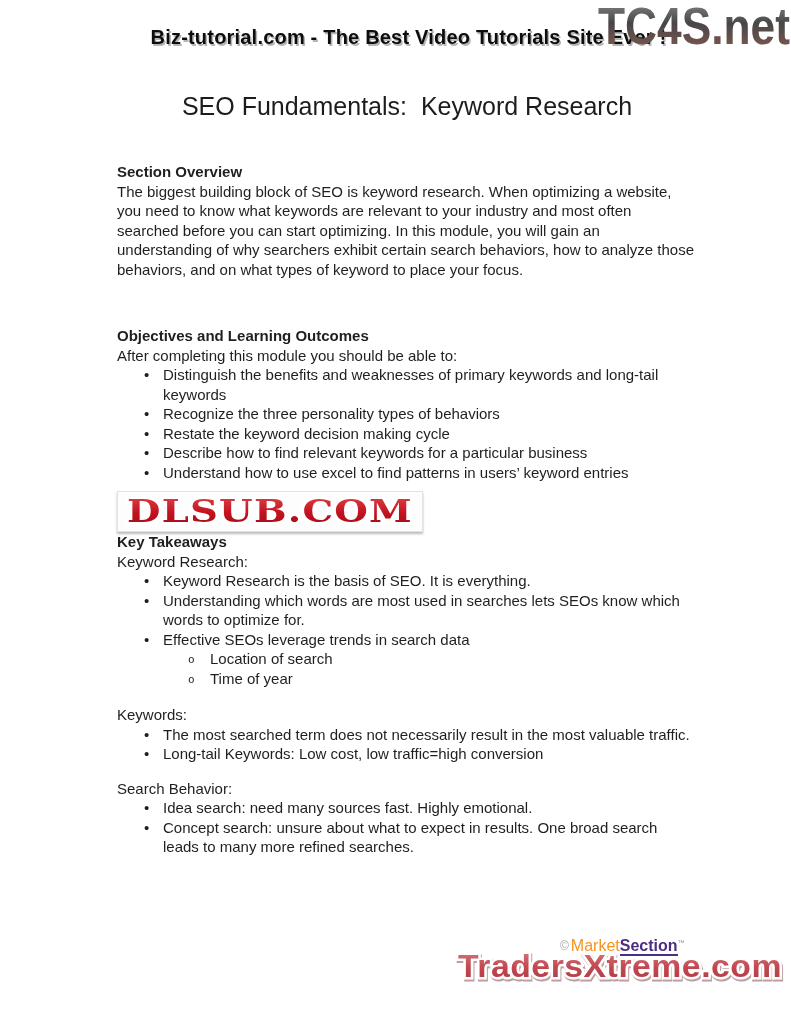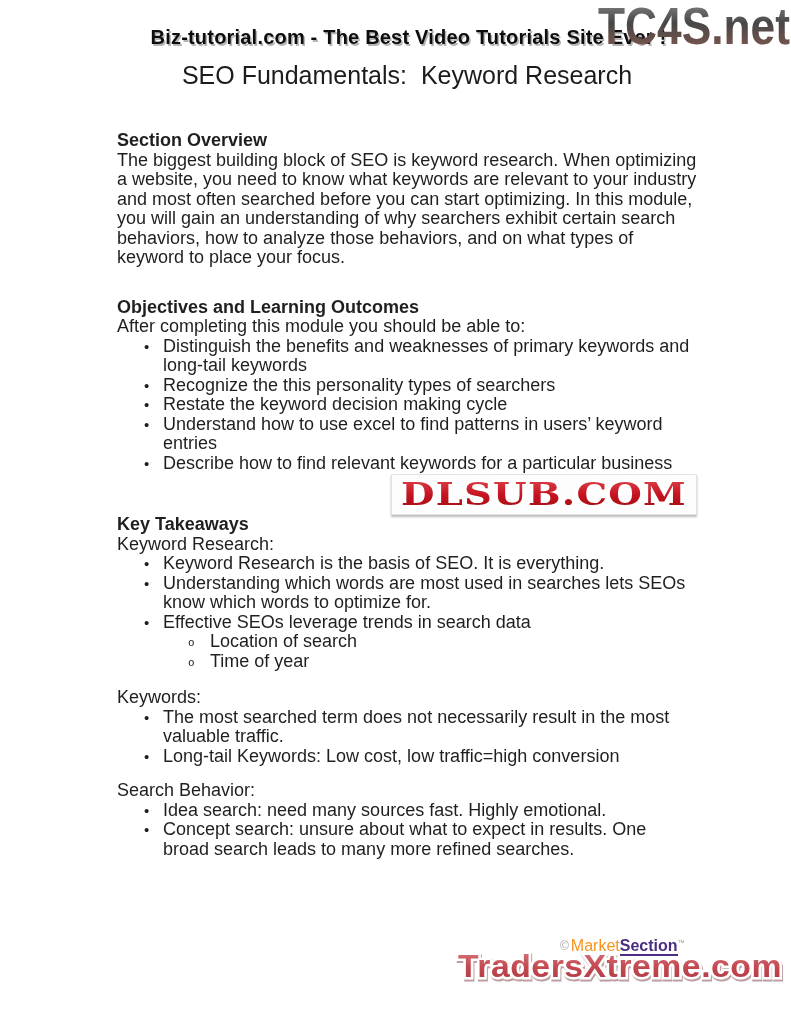--- a/index.html
+++ b/index.html
@@ -37,42 +37,42 @@
     z-index: 2;
   }
 
   
   .content {
     position: absolute;
     left: 117px; top: 0;
     width: 580px;
   }
   .title {
-    margin-top: 60px;
+    margin-top: 91px;
     font-size: 25px;
     line-height: 30px;
     text-align: center;
     white-space: pre-wrap;
     color: #1c1c1c;
   }
   .subtitle {
     margin-top: 4px;
     font-size: 17px;
     line-height: 20px;
     text-align: center;
     color: #1c1c1c;
   }
   .body, .h-bold, li {
-    font-size: 18px;
+    font-size: 15px;
     line-height: 19.5px;
   }
   .h-bold { font-weight: 700; }
   p { margin: 0; }
   .sec-overview-h { margin-top: 41px; }
-  .obj-h { margin-top: 30px; }
+  .obj-h { margin-top: 47px; }
   .kw-h { margin-top: 17px; }
   .sb-h { margin-top: 15px; }
 
   ul.b {
     list-style: none;
     margin: 0;
     padding-left: 46px;
   }
   ul.b > li { position: relative; }
   ul.b > li::before {
@@ -87,23 +87,23 @@
     content: "o";
     font-family: "DejaVu Sans Mono", monospace;
     font-size: 11px;
     left: -22px;
     top: 1px;
   }
 
   
   .dlsub-row {
     height: 41px;
-    margin-top: 1px;
+    margin-top: 9px;
     display: flex;
-    justify-content: flex-end;
+    justify-content: flex-start;
     align-items: center;
   }
 
   
   .mm-logo {
     position: absolute;
     left: 560px; top: 937px;
     white-space: nowrap;
     z-index: 1;
   }
@@ -147,24 +147,24 @@
 
     <div class="title">SEO Fundamentals:  Keyword Research</div>
 
     <div class="h-bold sec-overview-h">Section Overview</div>
     <p class="body">The biggest building block of SEO is keyword research. When optimizing a website, you need to know what keywords are relevant to your industry and most often searched before you can start optimizing. In this module, you will gain an understanding of why searchers exhibit certain search behaviors, how to analyze those behaviors, and on what types of keyword to place your focus.</p>
 
     <div class="h-bold obj-h">Objectives and Learning Outcomes</div>
     <p class="body">After completing this module you should be able to:</p>
     <ul class="b">
       <li>Distinguish the benefits and weaknesses of primary keywords and long-tail keywords</li>
-      <li>Recognize the this personality types of searchers</li>
+      <li>Recognize the three personality types of behaviors</li>
       <li>Restate the keyword decision making cycle</li>
+      <li>Describe how to find relevant keywords for a particular business</li>
       <li>Understand how to use excel to find patterns in users’ keyword entries</li>
-      <li>Describe how to find relevant keywords for a particular business</li>
     </ul>
 
     <div class="dlsub-row">
       <svg class="dlsub-svg" width="306" height="41" viewBox="0 0 306 41">
         <defs>
           <linearGradient id="dg" x1="0" y1="0" x2="0" y2="1">
             <stop offset="0" stop-color="#e0484f"></stop>
             <stop offset="0.55" stop-color="#c3121f"></stop>
             <stop offset="1" stop-color="#9c0d13"></stop>
           </linearGradient>

